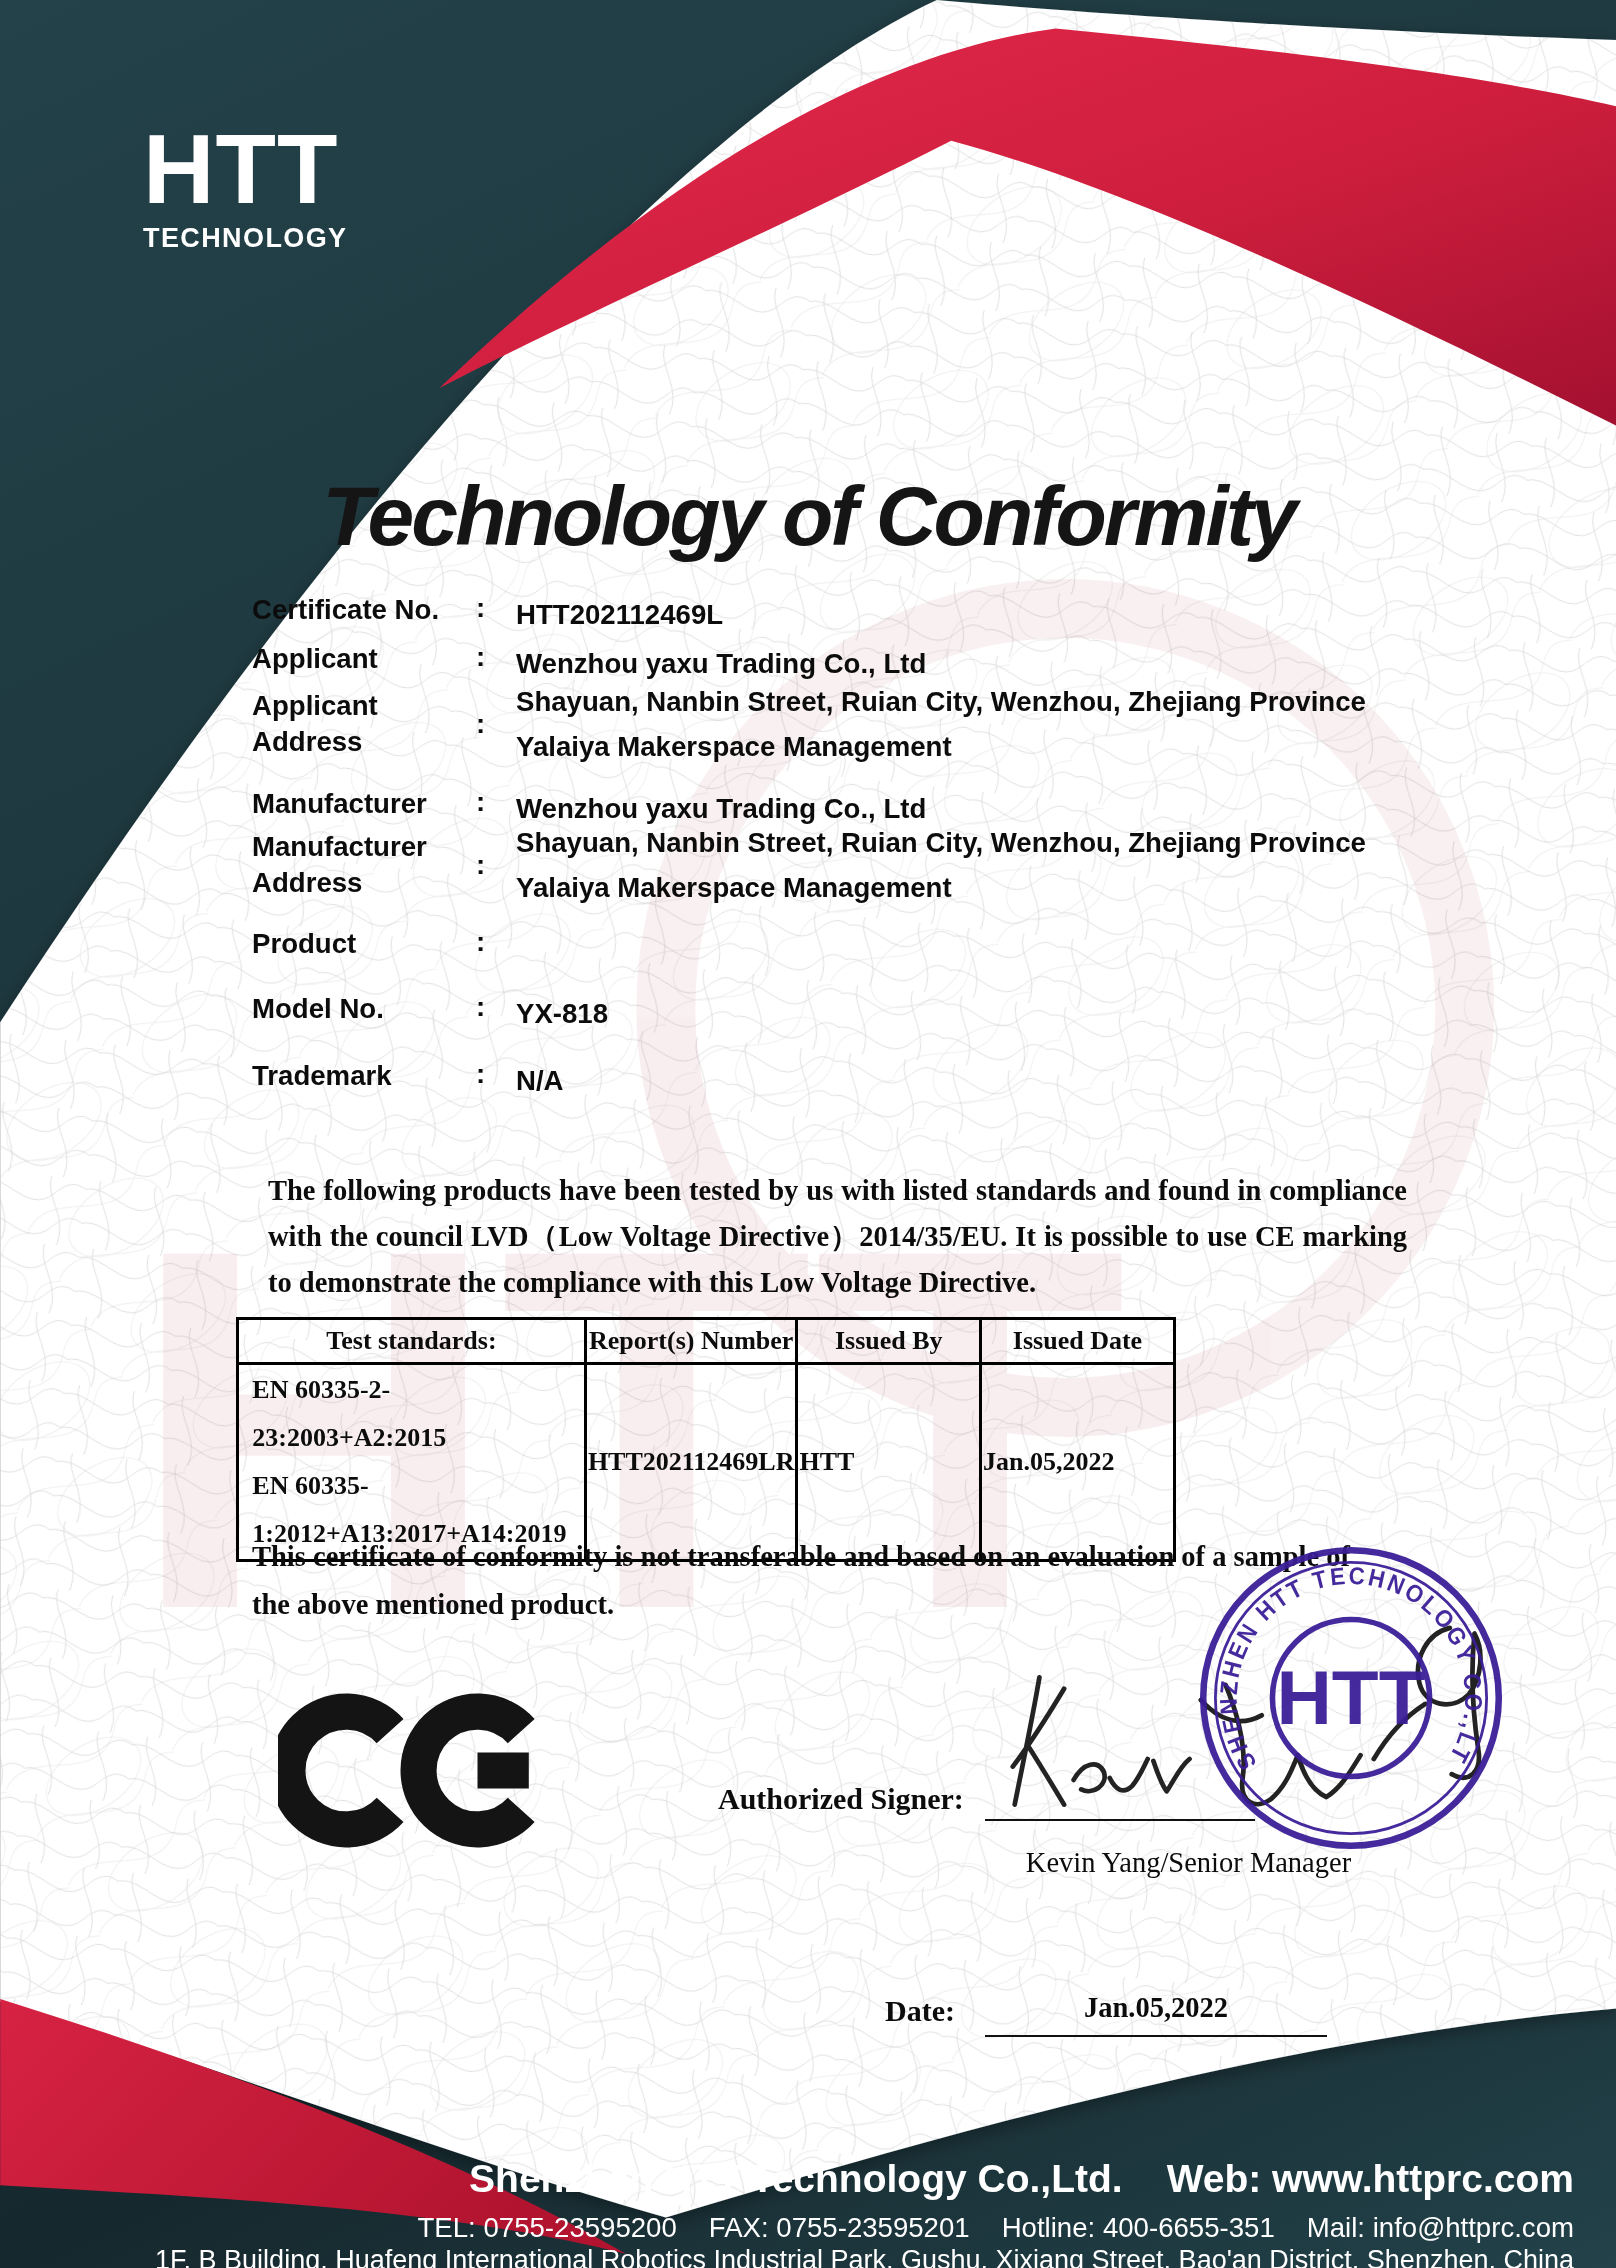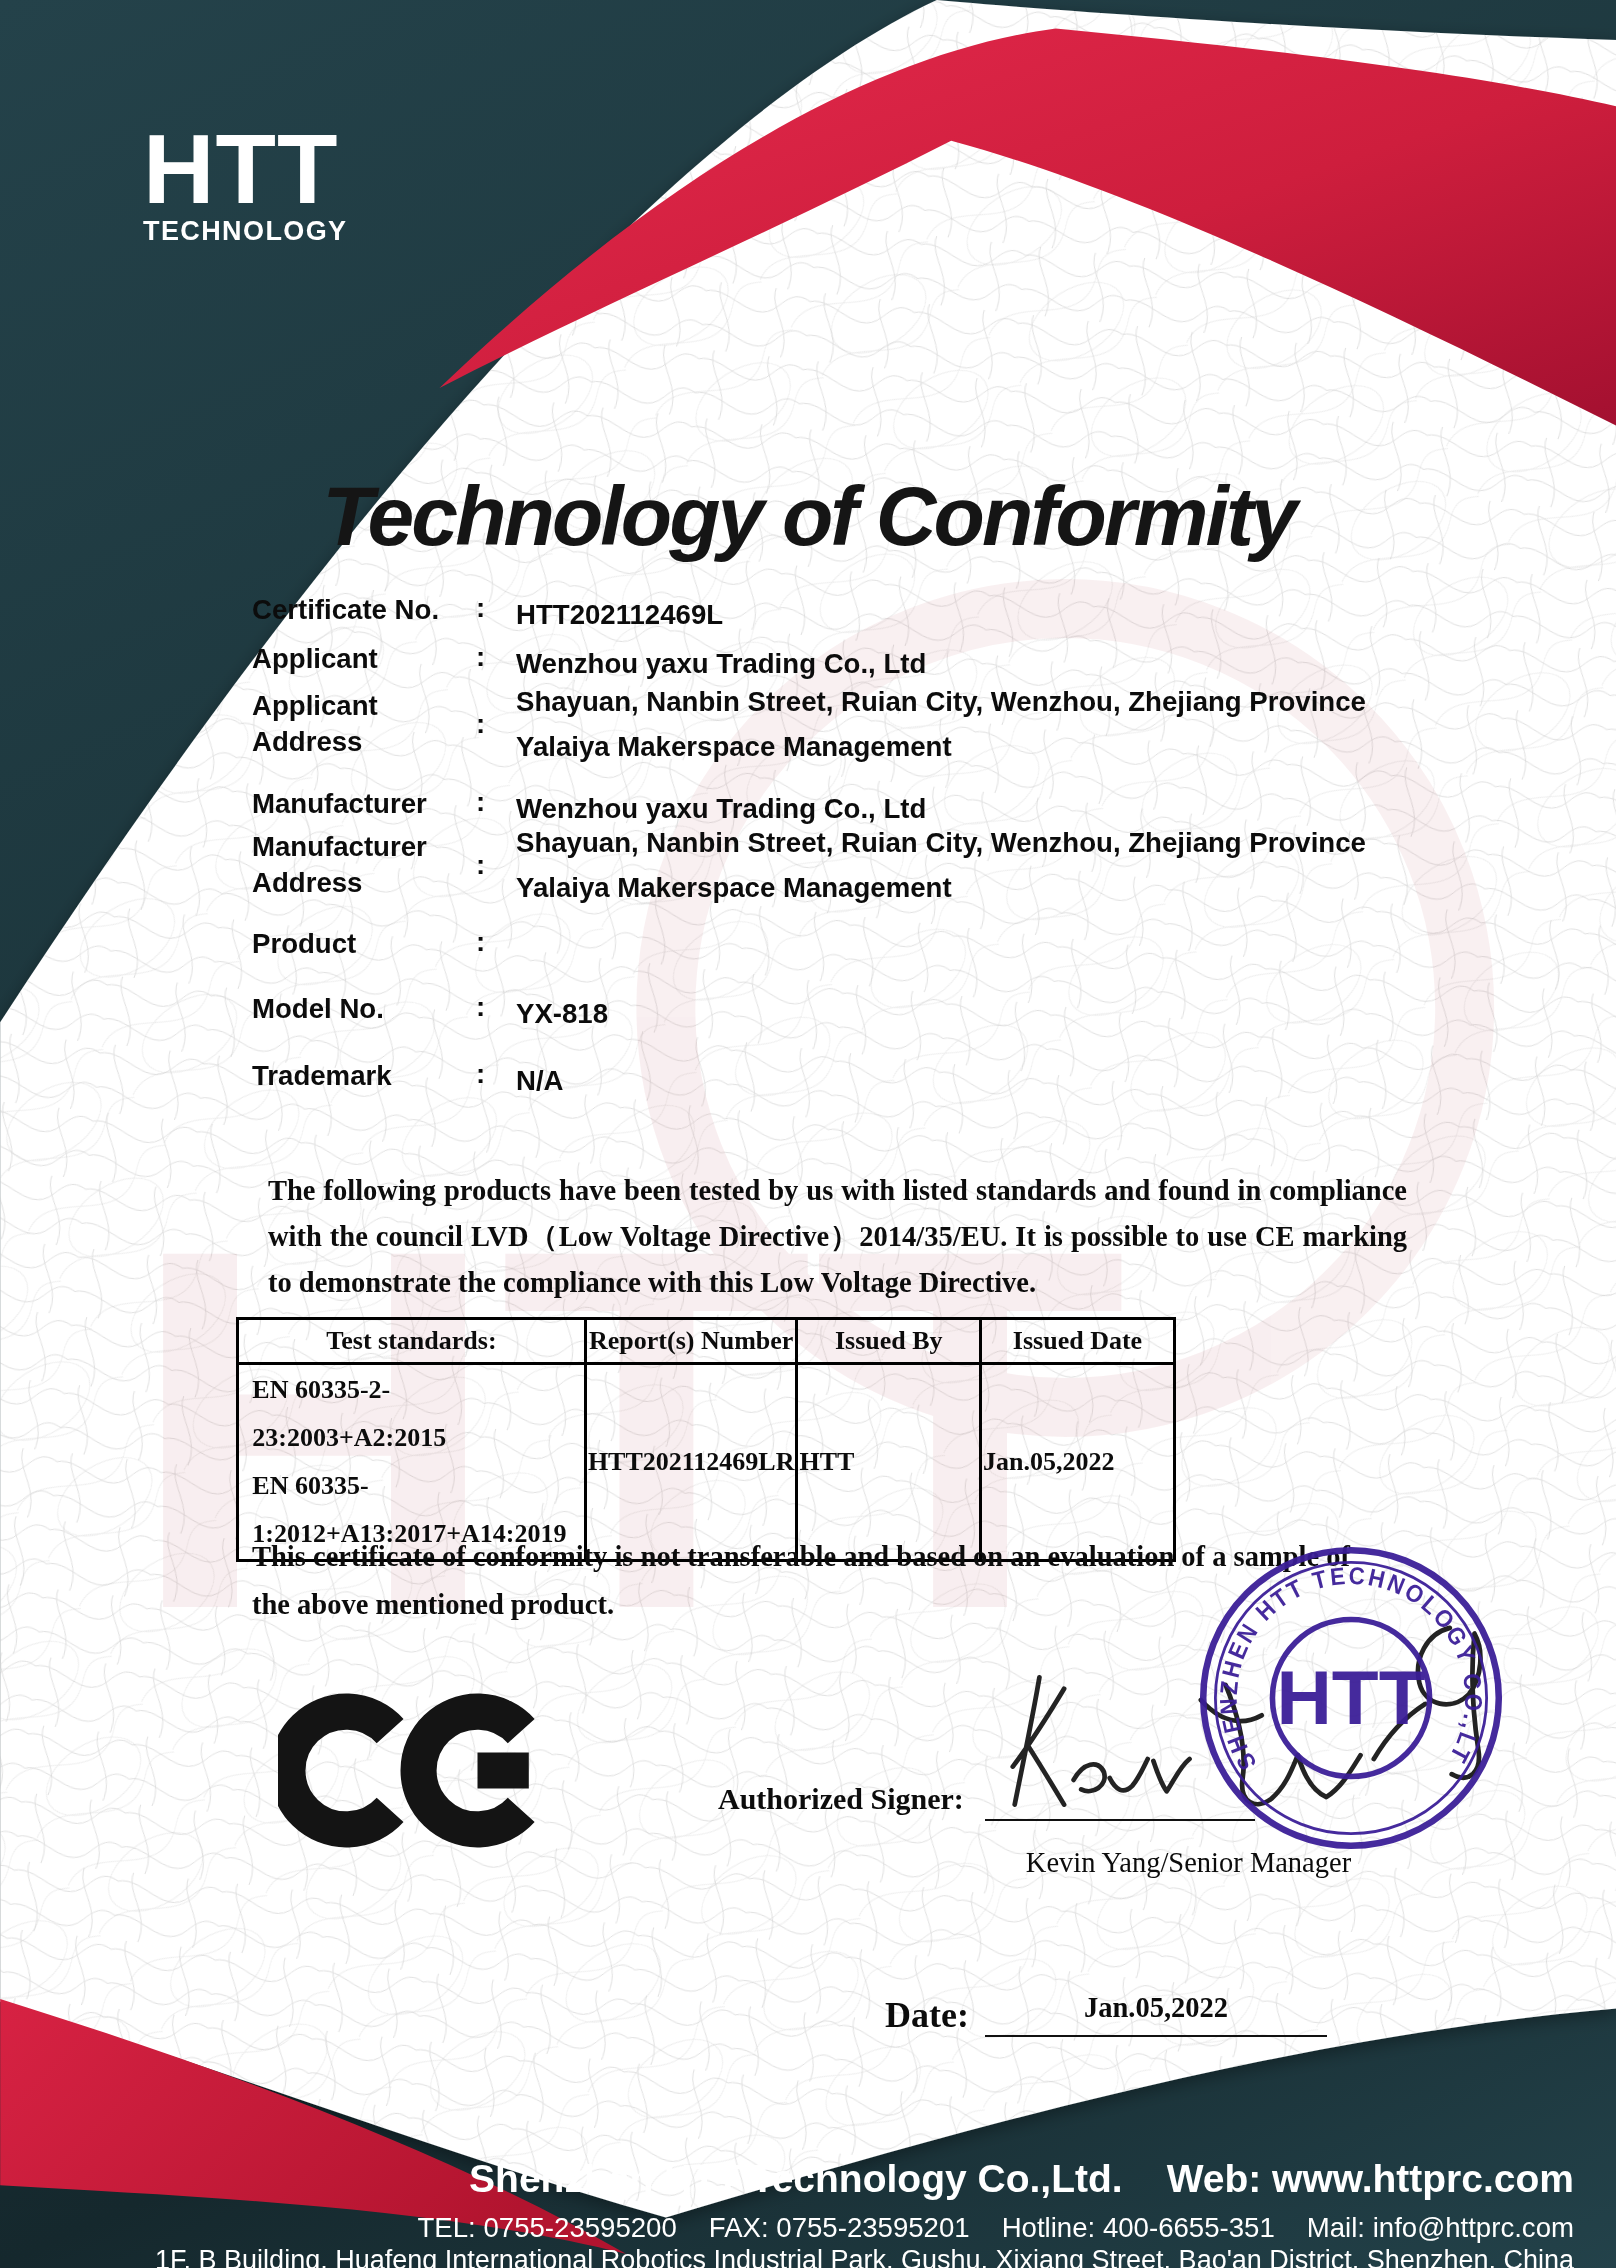--- a/index.html
+++ b/index.html
@@ -5,21 +5,21 @@
   html,body{margin:0;padding:0;background:#0e1d21;}
   .page{position:relative;width:1617px;height:2268px;overflow:hidden;
         font-family:"Liberation Sans",sans-serif;color:#0c0c0c;
         background:linear-gradient(155deg,#24424a 0%,#1b343a 45%,#15282d 75%,#23424a 100%);}
   svg.bg{position:absolute;inset:0;z-index:0;}
   .abs{position:absolute;}
 
   
   .logo{left:143px;top:124px;z-index:3;color:#fff;}
   .logo .brand{font-size:99px;font-weight:bold;line-height:0.9;letter-spacing:1px;}
-  .logo .sub{font-size:27px;font-weight:bold;letter-spacing:1.4px;margin-top:3px;}
+  .logo .sub{font-size:27px;font-weight:bold;letter-spacing:1.4px;margin-top:10px;}
 
   
   .title{left:0;top:468px;width:1617px;text-align:center;z-index:3;
          font-size:84px;font-weight:bold;font-style:italic;letter-spacing:-2.9px;color:#151515;}
 
   
   .row{position:absolute;left:252px;width:1151px;display:flex;z-index:3;}
   .row .lbl{width:224px;font-weight:bold;font-size:27.6px;line-height:36px;}
   .row .colon{width:40px;font-weight:bold;font-size:27.6px;text-align:left;}
   .row .val{flex:1;font-weight:bold;font-size:27.6px;line-height:45px;}
@@ -38,21 +38,21 @@
   .ctable td,.ctable th{border:3.8px solid #000;}
   .ctable th{font-size:26px;font-weight:bold;height:40px;text-align:center;}
   .ctable td{font-size:26px;font-weight:600;text-align:left;height:122px;}
   .ctable td.std{text-align:left;padding-left:13.3px;line-height:48px;}
 
   
   .auth-label{left:718px;top:1782px;font-family:"Liberation Serif",serif;font-weight:bold;font-size:30px;z-index:4;}
   .sig-line{left:985px;top:1819px;width:270px;border-bottom:2.9px solid #111;z-index:4;}
   .signer-name{left:989px;top:1847px;width:399px;text-align:center;z-index:4;
                font-family:"Liberation Serif",serif;font-weight:400;font-size:28.5px;}
-  .date-label{left:885px;top:1994px;font-family:"Liberation Serif",serif;font-weight:bold;font-size:36px;z-index:4;}
+  .date-label{left:885px;top:1994px;font-family:"Liberation Serif",serif;font-weight:bold;font-size:30px;z-index:4;}
   .date-value{left:985px;top:1992px;width:342px;text-align:center;z-index:4;
               font-family:"Liberation Serif",serif;font-weight:bold;font-size:28.5px;}
   .date-line{left:985px;top:2035px;width:342px;border-bottom:2.9px solid #111;z-index:4;}
   .sig-svg{left:980px;top:1607px;z-index:5;}
   .stamp-svg{left:1192px;top:1539px;z-index:6;opacity:0.94;}
   .ce-svg{left:278px;top:1685px;z-index:4;}
 
   
   .f-line{position:absolute;right:43px;white-space:nowrap;color:#fff;text-align:right;z-index:3;}
   .f1{top:2157px;font-size:39px;font-weight:bold;}

